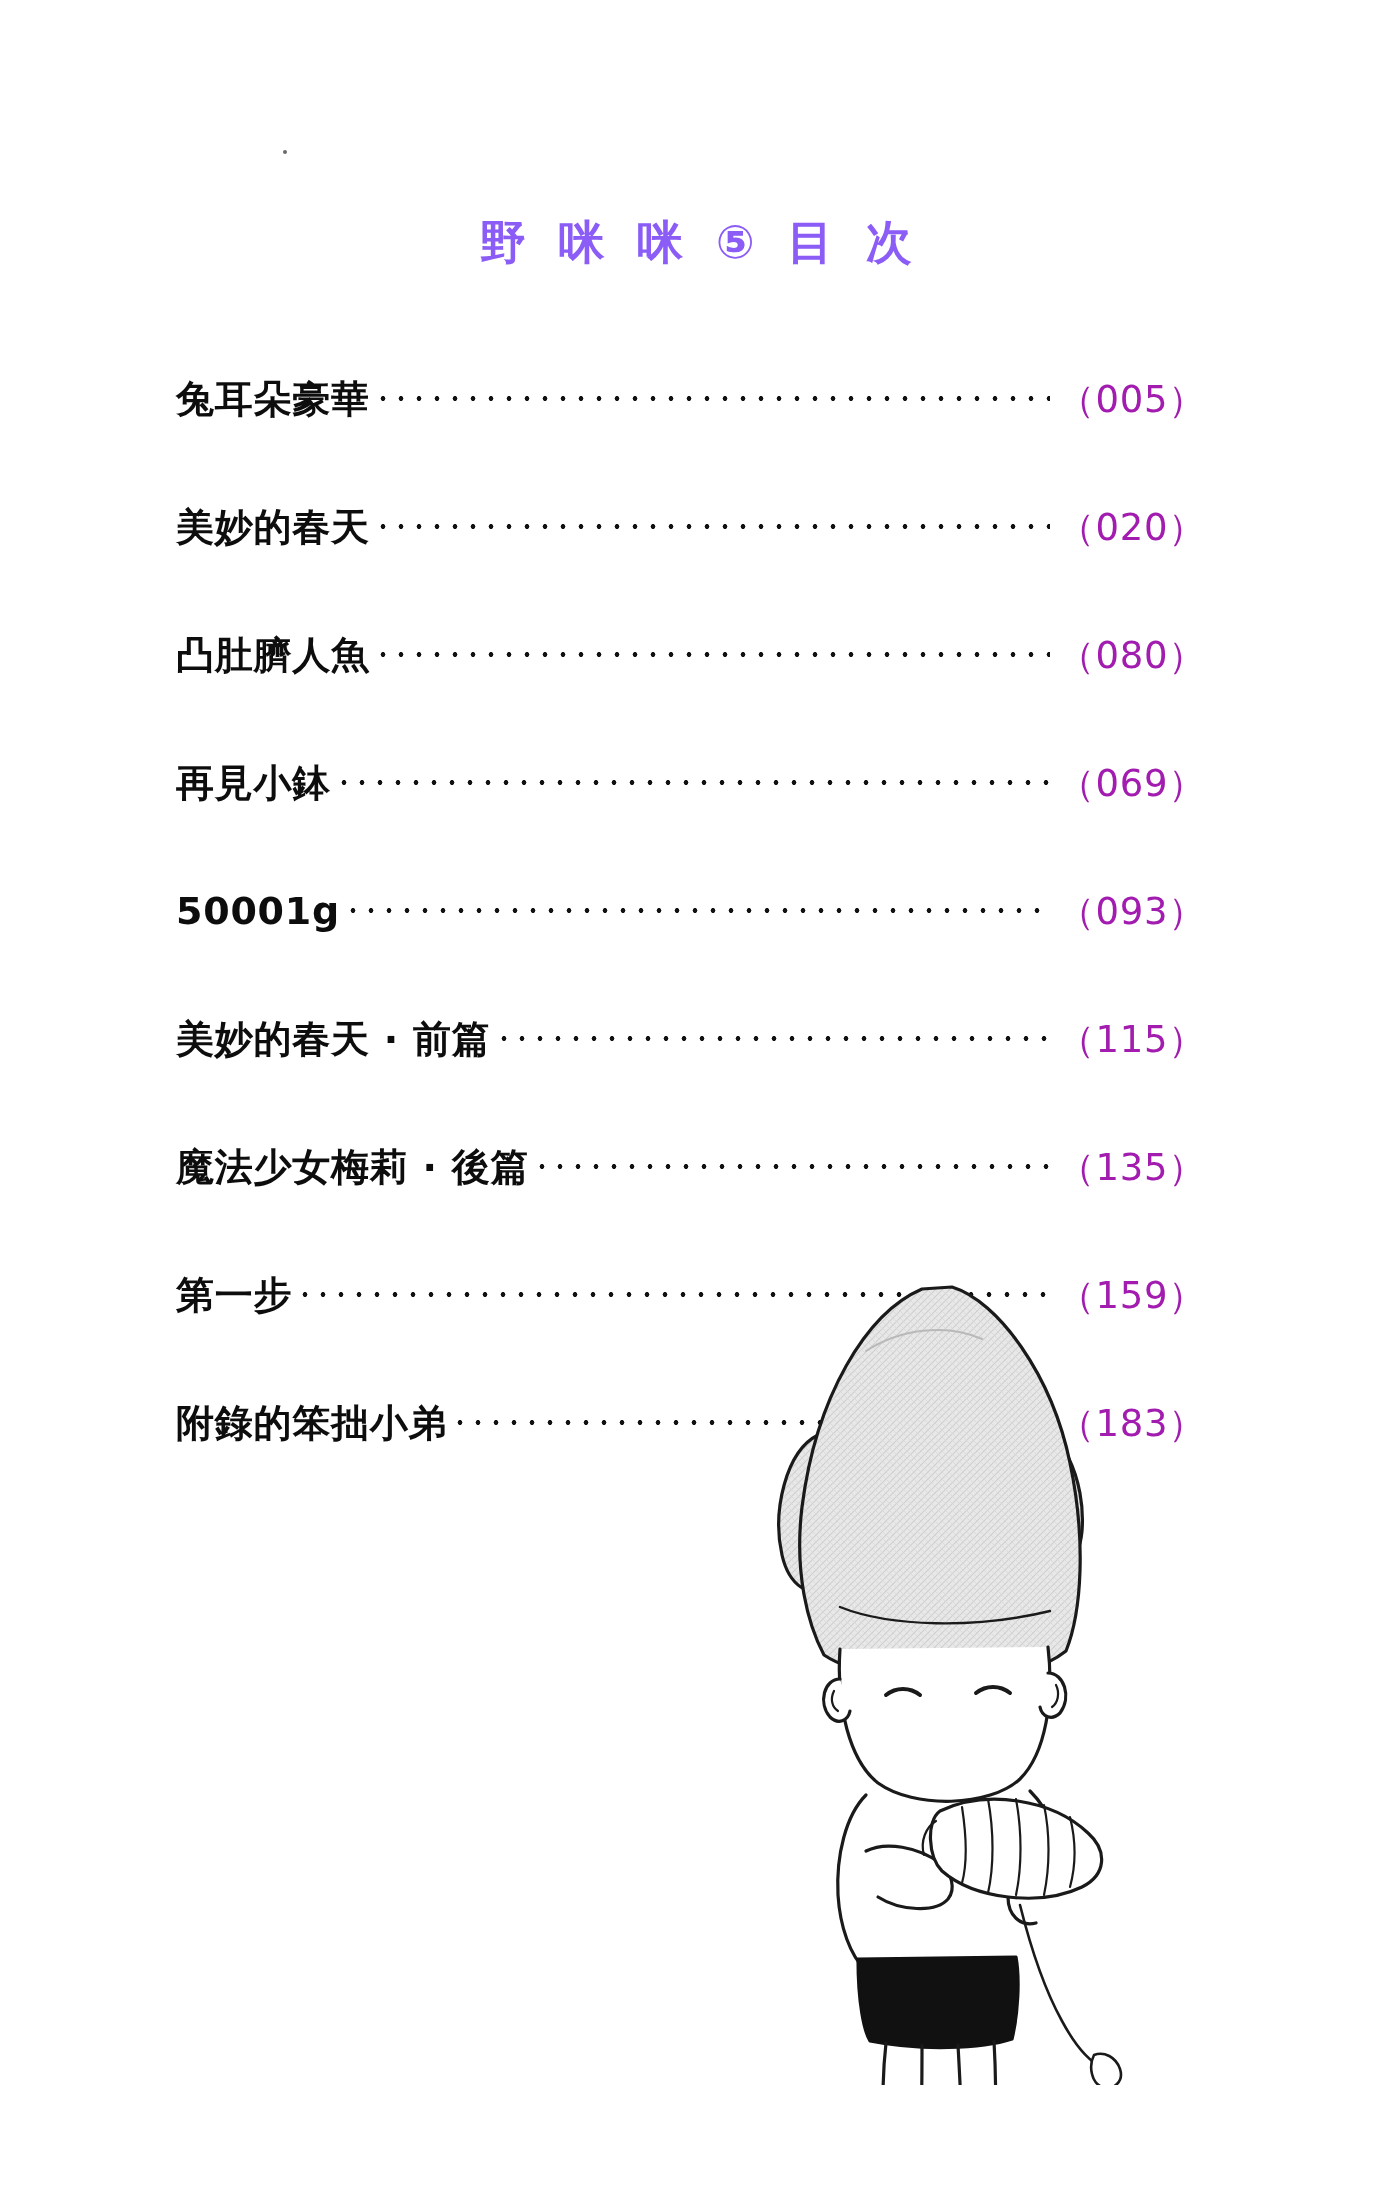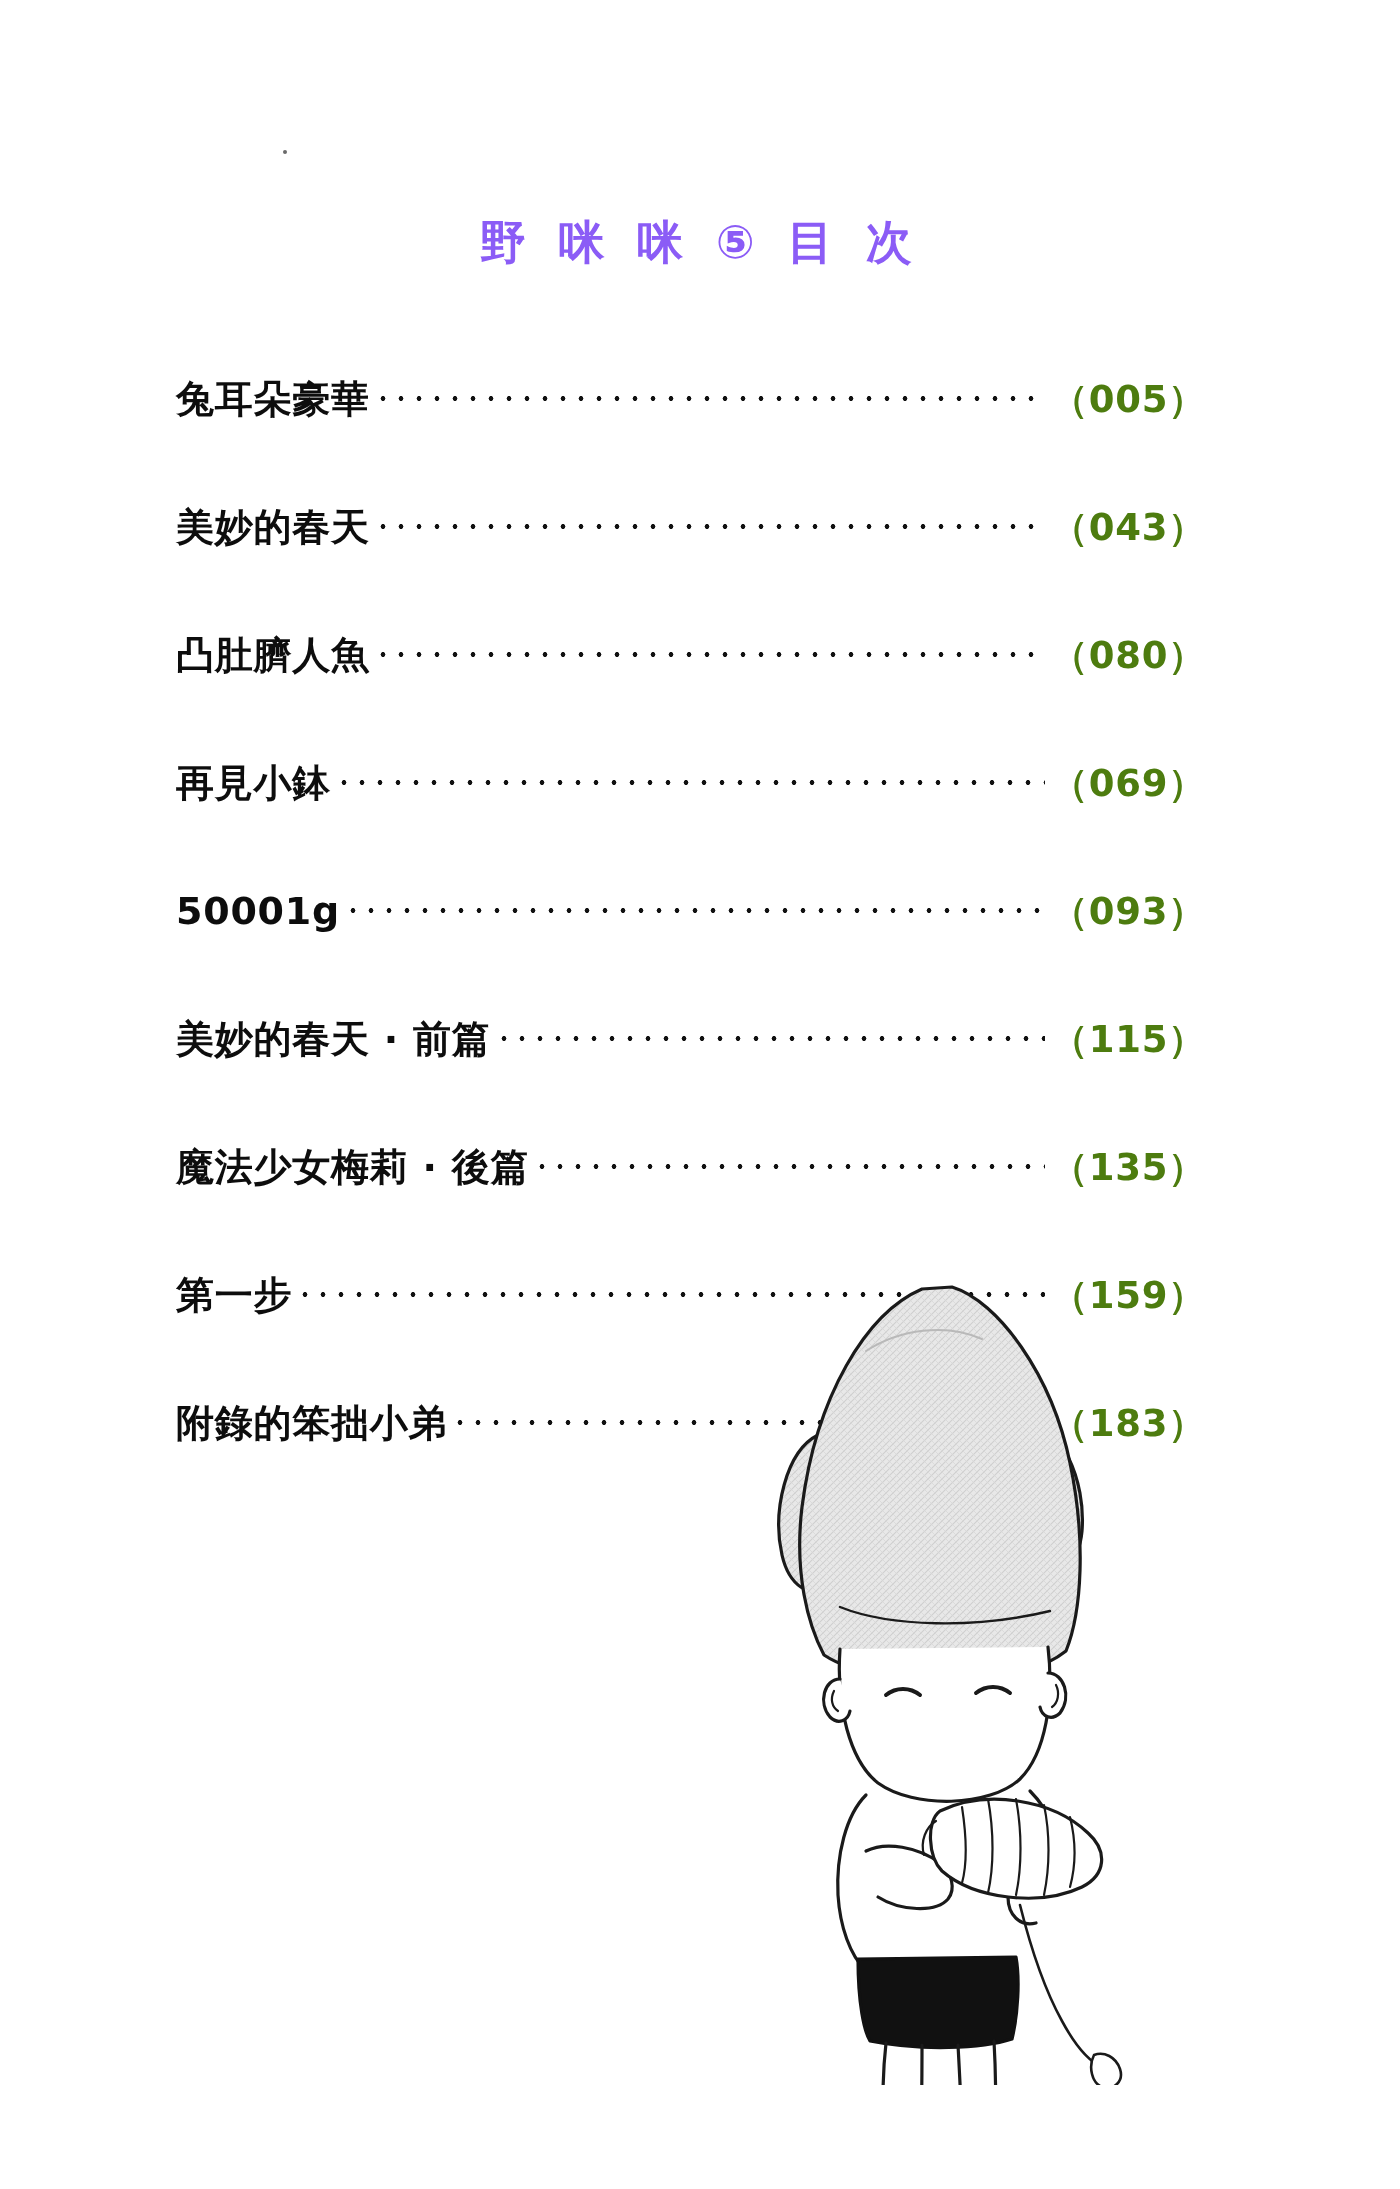--- a/index.html
+++ b/index.html
@@ -84,22 +84,22 @@
     bottom: 11px;
     height: 5px;
     background-image: radial-gradient(circle, #111 2.3px, rgba(0,0,0,0) 2.6px);
     background-size: 18px 5px;
     background-repeat: repeat-x;
     background-position: left center;
   }
 
   .toc-page {
     font-size: 37px;
-    font-weight: bold;
-    color: #4d7c0f;
+    font-weight: normal;
+    color: #a21caf;
     flex: 0 0 auto;
     letter-spacing: 0.02em;
     min-width: 150px;
     text-align: right;
   }
 
   
   .illus {
     position: absolute;
     left: 690px;
@@ -122,21 +122,21 @@
 
     <div class="toc-row">
       <span class="toc-label">兔耳朵豪華</span>
       <span class="toc-dots"></span>
       <span class="toc-page">（005）</span>
     </div>
 
     <div class="toc-row">
       <span class="toc-label">美妙的春天</span>
       <span class="toc-dots"></span>
-      <span class="toc-page">（043）</span>
+      <span class="toc-page">（020）</span>
     </div>
 
     <div class="toc-row">
       <span class="toc-label">凸肚臍人魚</span>
       <span class="toc-dots"></span>
       <span class="toc-page">（080）</span>
     </div>
 
     <div class="toc-row">
       <span class="toc-label">再見小鉢</span>

